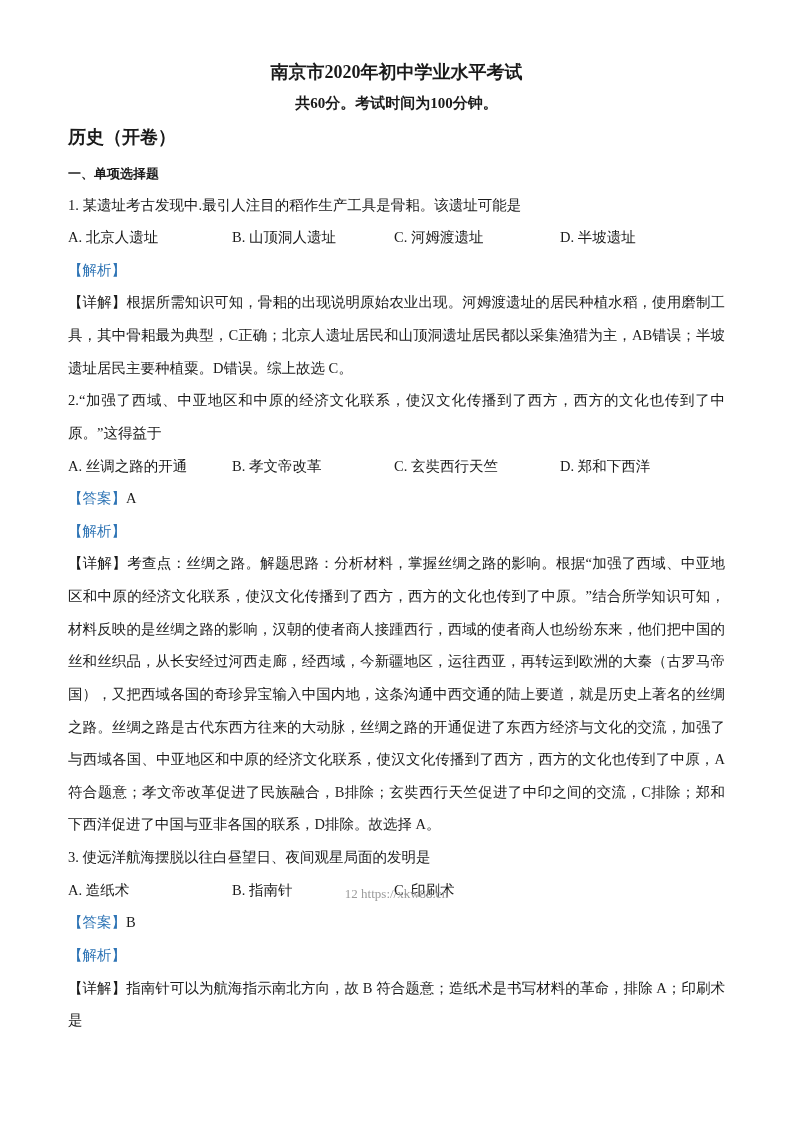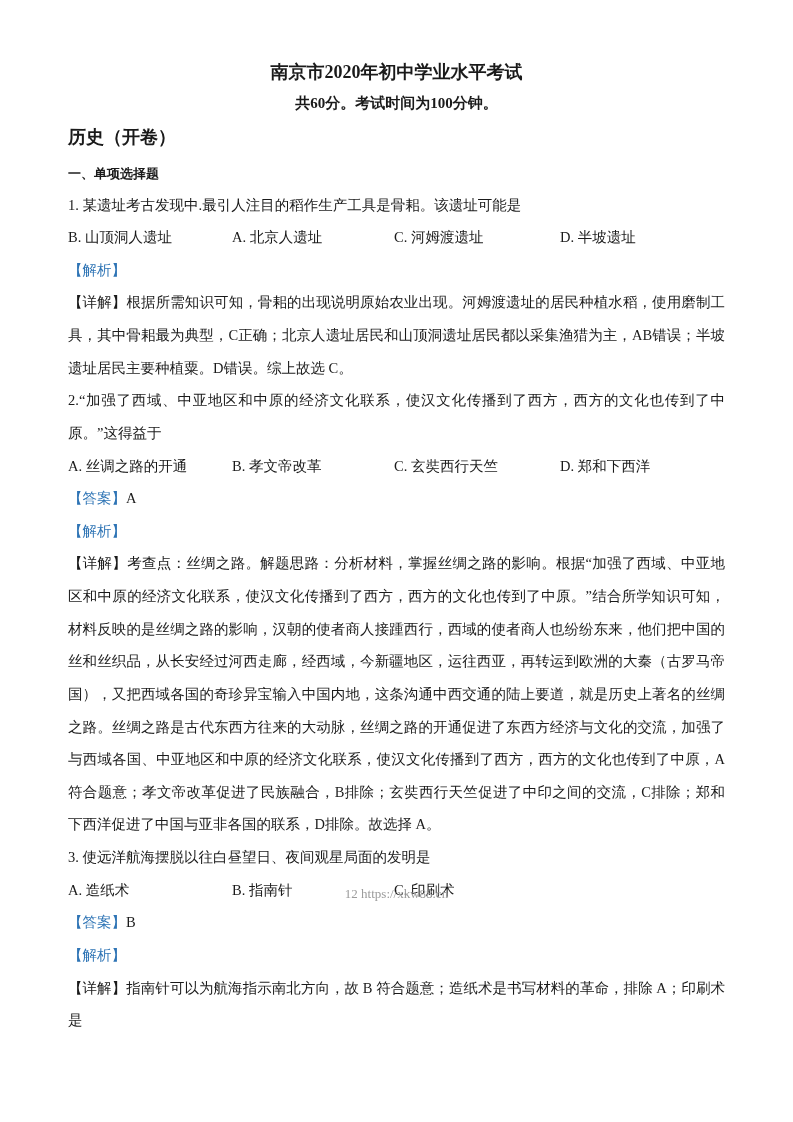--- a/index.html
+++ b/index.html
@@ -86,22 +86,22 @@
 
   <div class="title">南京市2020年初中学业水平考试</div>
   <div class="subtitle">共60分。考试时间为100分钟。</div>
   <div class="subject">历史（开卷）</div>
 
   <div class="section-heading">一、单项选择题</div>
 
   <div class="question">
     <p class="stem">1. 某遗址考古发现中.最引人注目的稻作生产工具是骨耜。该遗址可能是</p>
     <div class="options">
+      <span>A. 北京人遗址</span>
       <span>B. 山顶洞人遗址</span>
-      <span>A. 北京人遗址</span>
       <span>C. 河姆渡遗址</span>
       <span>D. 半坡遗址</span>
     </div>
     <p class="meta-line"><span class="blue">【解析】</span></p>
     <p class="detail"><span>【详解】</span><span>根据所需知识可知，骨耜的出现说明原始农业出现。河姆渡遗址的居民种植水稻，使用磨制工具，其中骨耜最为典型，C正确；北京人遗址居民和山顶洞遗址居民都以采集渔猎为主，AB错误；半坡遗址居民主要种植粟。D错误。综上故选 C。</span></p>
   </div>
 
   <div class="question">
     <p class="stem">2.“加强了西域、中亚地区和中原的经济文化联系，使汉文化传播到了西方，西方的文化也传到了中原。”这得益于</p>
     <div class="options">

